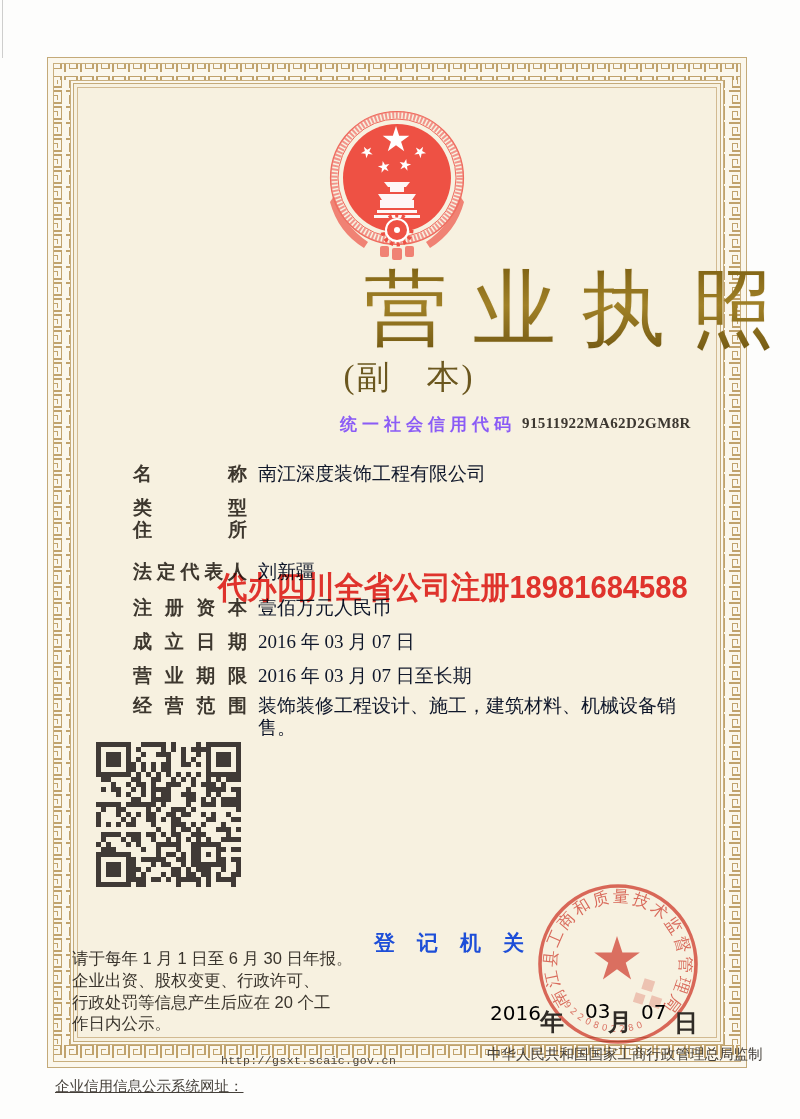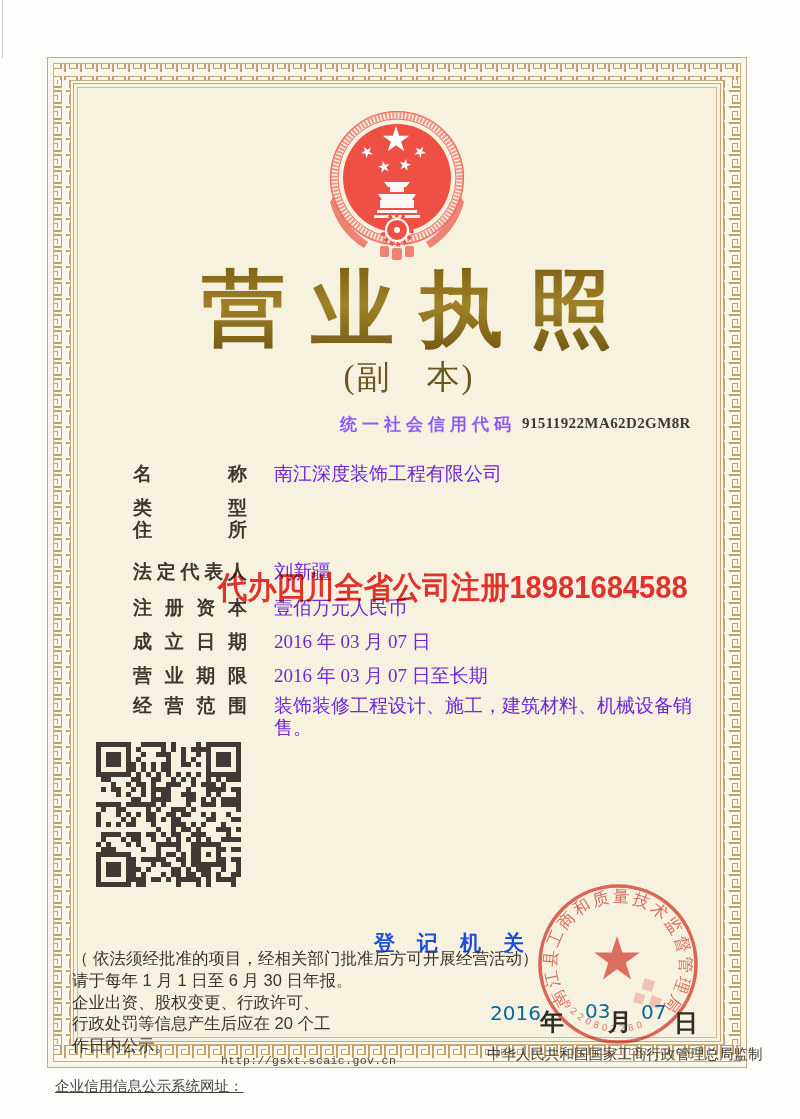--- a/index.html
+++ b/index.html
@@ -12,22 +12,22 @@
   
   #scan-line{left:2px; top:0; width:1px; height:58px; background:#b9b9b9; opacity:.7;}
 
   
   #frame{left:47px; top:57px; width:700px; height:1011px; z-index:1;}
 
   
   #emblem{left:328px; top:106px; width:138px; height:158px; z-index:2;}
 
   
-  #doc-title{left:0; right:0; top:268px; text-align:center; font-size:83px; line-height:1;
-    font-weight:700; letter-spacing:26px; padding-left:40px; white-space:nowrap; z-index:2;
+  #doc-title{left:0; right:0; top:268px; text-align:right; font-size:83px; line-height:1;
+    font-weight:400; letter-spacing:26px; padding-left:40px; white-space:nowrap; z-index:2;
     background:linear-gradient(180deg,#7e6113 0%, #a8872a 45%, #6d5410 100%);
     -webkit-background-clip:text; background-clip:text; color:transparent;
     text-shadow:0 0 1px rgba(140,110,30,.25);}
   #doc-subtitle{left:0; right:0; top:361px; text-align:center; font-size:33px; line-height:1;
     color:#6b571f; letter-spacing:2px; transform:translateX(9px); z-index:2; white-space:nowrap;}
 
   
   #credit-line{left:340px; top:413px; z-index:2; white-space:nowrap;}
   #credit-label{font-size:17px; font-weight:700; letter-spacing:5px; color:#8b5cf6; vertical-align:top;}
   #credit-value{font-family:Liberation Serif, serif; font-size:15px; font-weight:600;
@@ -40,42 +40,42 @@
   .field-row:nth-child(2){top:497px;}
   .field-row:nth-child(3){top:519px;}
   .field-row:nth-child(4){top:561px;}
   .field-row:nth-child(5){top:597px;}
   .field-row:nth-child(6){top:631px;}
   .field-row:nth-child(7){top:665px;}
   .field-row:nth-child(8){top:695px;}
   .field-label{display:flex; justify-content:space-between; width:114px; flex:0 0 114px;
     font-family:"Liberation Sans", sans-serif; font-weight:600; font-size:19px; line-height:22px; color:#3d372e;}
   .field-row:nth-child(3) .field-label{align-self:center;}
-  .field-value{margin-left:27px; width:452px; font-size:19px; line-height:22px; color:#6d28d9;}
+  .field-value{margin-left:11px; width:452px; font-size:19px; line-height:22px; color:#0f172a;}
 
   
   #watermark{left:218px; top:570px; font-family:"Liberation Sans", sans-serif; font-weight:700;
     font-size:31px; line-height:36px; color:#e52420; white-space:nowrap; transform:scaleX(.94);
     transform-origin:left top; z-index:5; mix-blend-mode:multiply; opacity:.92;}
 
   
   #qr{left:96px; top:742px; width:145px; height:145px; z-index:2;}
 
   
   #reg-title{left:374px; top:929px; font-size:21px; font-weight:600; letter-spacing:22px;
     color:#1d4ed8; white-space:nowrap; z-index:2;}
   #notes{left:72px; top:948px; width:480px; z-index:2;}
   .note-line{font-family:"Liberation Sans", sans-serif; font-size:16.5px; line-height:21.8px;
     font-weight:500; color:#3a352d; white-space:nowrap;}
 
   
   #seal{left:528px; top:876px; width:180px; height:176px; z-index:6; mix-blend-mode:multiply; opacity:.92;}
 
   
-  .date-num{font-family:"DejaVu Sans", sans-serif; font-size:20px; color:#0369a1; z-index:7; white-space:nowrap;}
+  .date-num{font-family:"DejaVu Sans", sans-serif; font-size:20px; color:#000000; z-index:7; white-space:nowrap;}
   .date-unit{font-size:24px; font-weight:700; color:#2f2b26; z-index:7; white-space:nowrap;}
   #date-year{left:490px; top:1001px;}
   #date-year-unit{left:540px; top:1006px;}
   #date-month{left:585px; top:999px;}
   #date-month-unit{left:608px; top:1006px;}
   #date-day{left:641px; top:1000px;}
   #date-day-unit{left:674px; top:1007px;}
 
   
   #gov-url{left:221px; top:1054px; font-family:"Liberation Mono", monospace; font-size:11.5px;
@@ -653,21 +653,20 @@
       <rect x="45" y="140" width="5" height="5" fill="#403a36"></rect>
       <rect x="80" y="140" width="5" height="5" fill="#403a36"></rect>
       <rect x="100" y="140" width="5" height="5" fill="#403a36"></rect>
       <rect x="110" y="140" width="5" height="5" fill="#403a36"></rect>
       <rect x="135" y="140" width="5" height="5" fill="#403a36"></rect>
     </svg>
 
   <div id="reg-title" class="abs">登记机关</div>
 
   <div id="notes" class="abs">
-      <div class="note-line">（ 依法须经批准的项目，经相关部门批准后方可开展经营活动）</div>
       <div class="note-line">请于每年 1 月 1 日至 6 月 30 日年报。</div>
       <div class="note-line">企业出资、股权变更、行政许可、</div>
       <div class="note-line">行政处罚等信息产生后应在 20 个工</div>
       <div class="note-line">作日内公示。</div>
     </div>
 
   <svg id="seal" class="abs" viewBox="0 0 180 176">
     <defs>
       <path id="seal-arc" d="M42.5,127.9 A62,62 0 1 1 137.5,127.9" fill="none"></path>
       <path id="seal-code-arc" d="M28.4,116.7 A68,68 0 0 0 151.6,116.7" fill="none"></path>

